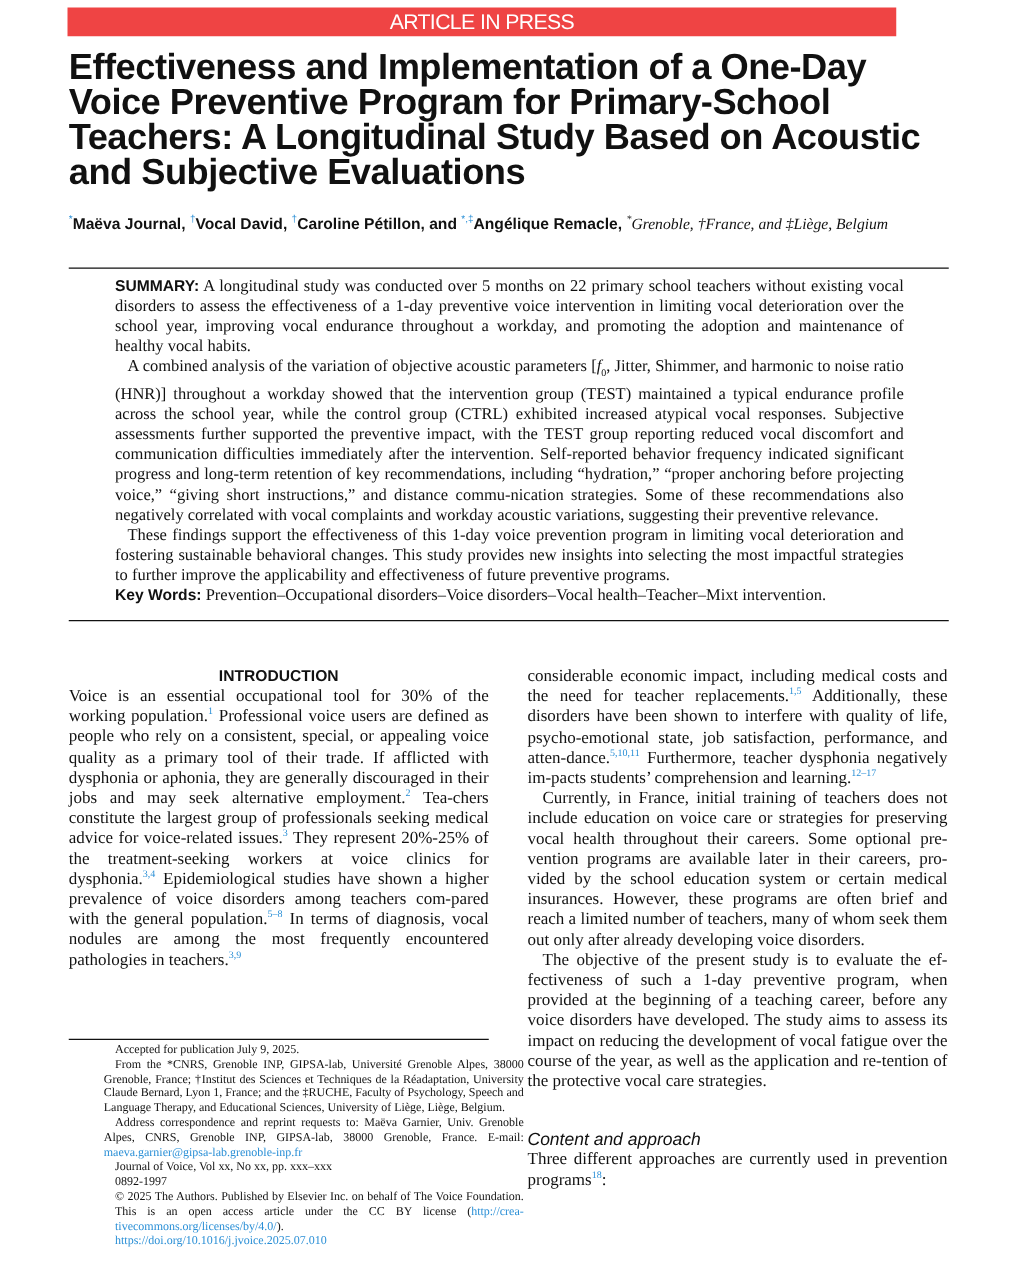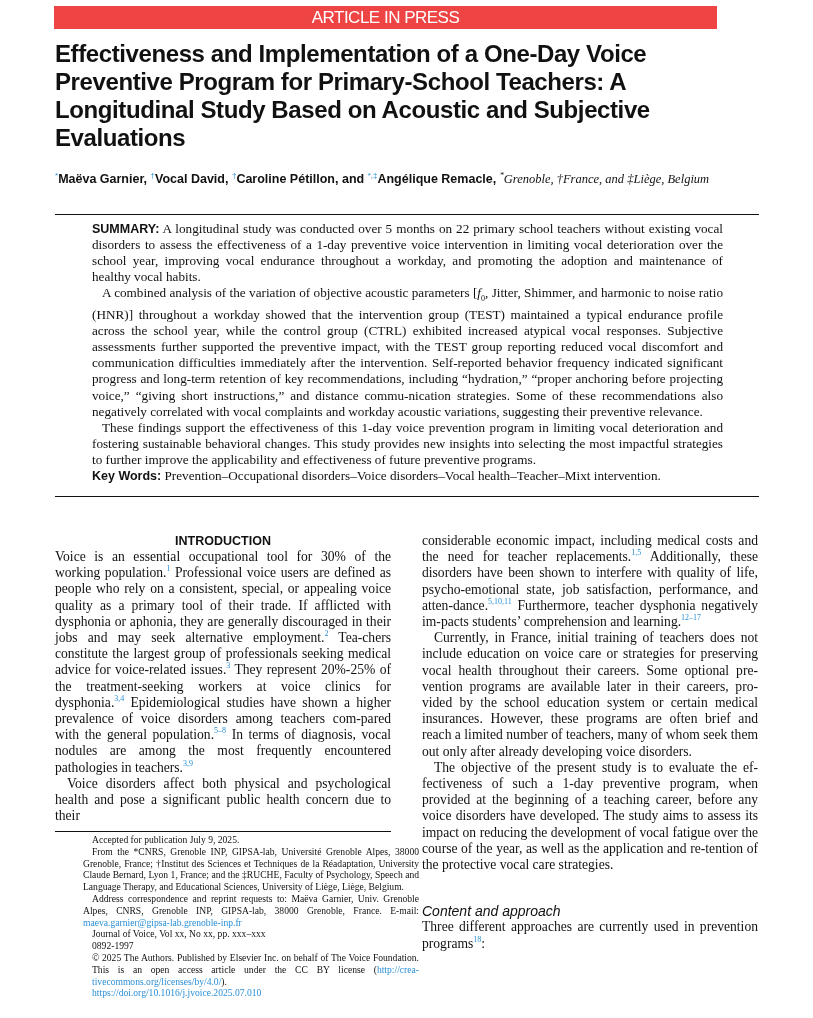--- a/index.html
+++ b/index.html
@@ -6,21 +6,21 @@
   body { width: 813px; height: 1018px; position: relative; overflow: hidden; color: #111; }
   .banner {
     position: absolute; left: 54px; top: 6px; width: 663px; height: 23px;
     background: #ef4444; color: #ffffff; text-align: center;
     font-family: "Liberation Sans", sans-serif; font-size: 17px; line-height: 23px;
     letter-spacing: -0.5px; transform-origin: center;
   }
   .title {
     position: absolute; left: 55px; top: 40px; width: 700px;
     font-family: "Liberation Sans", sans-serif; font-weight: bold;
-    font-size: 24px; line-height: 28px; letter-spacing: -0.4px; color: #111;
+    font-size: 29px; line-height: 28px; letter-spacing: -0.4px; color: #111;
   }
   .authors {
     position: absolute; left: 55px; top: 170px; width: 710px;
     font-family: "Liberation Sans", sans-serif; font-size: 12.5px; line-height: 19px;
   }
   .authors b { font-weight: bold; }
   .authors .aff { font-family: "Liberation Serif", serif; font-style: italic; font-size: 12.5px; }
   .sup { color: #2a8fd6; font-size: 8px; vertical-align: super; line-height: 0; }
   .sup-plain { font-size: 8px; vertical-align: super; line-height: 0; }
   .rule { position: absolute; left: 55px; width: 704px; height: 1px; background: #111; }
@@ -66,42 +66,41 @@
   .link { color: #2a8fd6; }
 </style>
 </head>
 <body>
 
 <div class="banner">ARTICLE IN PRESS</div>
 
 <div class="title">Effectiveness and Implementation of a One-Day Voice Preventive Program for Primary-School Teachers: A Longitudinal Study Based on Acoustic and Subjective Evaluations</div>
 
 <div class="authors">
-  <span><span class="sup">*</span><b>Maëva Garnier,</b></span>
+  <span><span class="sup">*</span><b>Maëva Journal,</b></span>
   <span><span class="sup">†</span><b>Vocal David,</b></span>
   <span><span class="sup">†</span><b>Caroline Pétillon, and</b></span>
   <span><span class="sup">*,‡</span><b>Angélique Remacle,</b></span>
   <span class="aff"><span class="sup-plain">*</span><span>Grenoble, †France, and ‡Liège, Belgium</span></span>
 </div>
 
 <div class="rule" style="top:214px"></div>
 
 <div class="abstract">
   <p><span class="lead">SUMMARY:</span><span> A longitudinal study was conducted over 5 months on 22 primary school teachers without existing vocal disorders to assess the effectiveness of a 1-day preventive voice intervention in limiting vocal deterioration over the school year, improving vocal endurance throughout a workday, and promoting the adoption and maintenance of healthy vocal habits.</span></p>
   <p class="indent"><span>A combined analysis of the variation of objective acoustic parameters [</span><i>f</i><sub style="font-size:8px">0</sub><span>, Jitter, Shimmer, and harmonic to noise ratio (HNR)] throughout a workday showed that the intervention group (TEST) maintained a typical endurance profile across the school year, while the control group (CTRL) exhibited increased atypical vocal responses. Subjective assessments further supported the preventive impact, with the TEST group reporting reduced vocal discomfort and communication difficulties immediately after the intervention. Self-reported behavior frequency indicated significant progress and long-term retention of key recommendations, including “hydration,” “proper anchoring before projecting voice,” “giving short instructions,” and distance commu-nication strategies. Some of these recommendations also negatively correlated with vocal complaints and workday acoustic variations, suggesting their preventive relevance.</span></p>
   <p class="indent">These findings support the effectiveness of this 1-day voice prevention program in limiting vocal deterioration and fostering sustainable behavioral changes. This study provides new insights into selecting the most impactful strategies to further improve the applicability and effectiveness of future preventive programs.</p>
   <p><span class="lead">Key Words:</span><span> Prevention–Occupational disorders–Voice disorders–Vocal health–Teacher–Mixt intervention.</span></p>
 </div>
 
 <div class="rule" style="top:496px"></div>
 
 <div class="col col-left">
   <p class="sec-head">INTRODUCTION</p>
   <p><span>Voice is an essential occupational tool for 30% of the working population.</span><span class="sup">1</span><span> Professional voice users are defined as people who rely on a consistent, special, or appealing voice quality as a primary tool of their trade. If afflicted with dysphonia or aphonia, they are generally discouraged in their jobs and may seek alternative employment.</span><span class="sup">2</span><span> Tea-chers constitute the largest group of professionals seeking medical advice for voice-related issues.</span><span class="sup">3</span><span> They represent 20%-25% of the treatment-seeking workers at voice clinics for dysphonia.</span><span class="sup">3,4</span><span> Epidemiological studies have shown a higher prevalence of voice disorders among teachers com-pared with the general population.</span><span class="sup">5–8</span><span> In terms of diagnosis, vocal nodules are among the most frequently encountered pathologies in teachers.</span><span class="sup">3,9</span></p>
-  <p class="indent"><span>Voice disorders affect both physical and psychological health and pose a significant public health concern due to their </span></p>
 </div>
 
 <div class="foot-rule"></div>
 <div class="footnotes">
   <p class="indent">Accepted for publication July 9, 2025.</p>
   <p class="indent">From the *CNRS, Grenoble INP, GIPSA-lab, Université Grenoble Alpes, 38000 Grenoble, France; †Institut des Sciences et Techniques de la Réadaptation, University Claude Bernard, Lyon 1, France; and the ‡RUCHE, Faculty of Psychology, Speech and Language Therapy, and Educational Sciences, University of Liège, Liège, Belgium.</p>
   <p class="indent"><span>Address correspondence and reprint requests to: Maëva Garnier, Univ. Grenoble Alpes, CNRS, Grenoble INP, GIPSA-lab, 38000 Grenoble, France. E-mail: </span><span class="link">maeva.garnier@gipsa-lab.grenoble-inp.fr</span></p>
   <p class="block">Journal of Voice, Vol xx, No xx, pp. xxx–xxx</p>
   <p class="block">0892-1997</p>
   <p class="block"><span>© 2025 The Authors. Published by Elsevier Inc. on behalf of The Voice Foundation. This is an open access article under the CC BY license (</span><span class="link">http://crea-tivecommons.org/licenses/by/4.0/</span><span>).</span></p>

